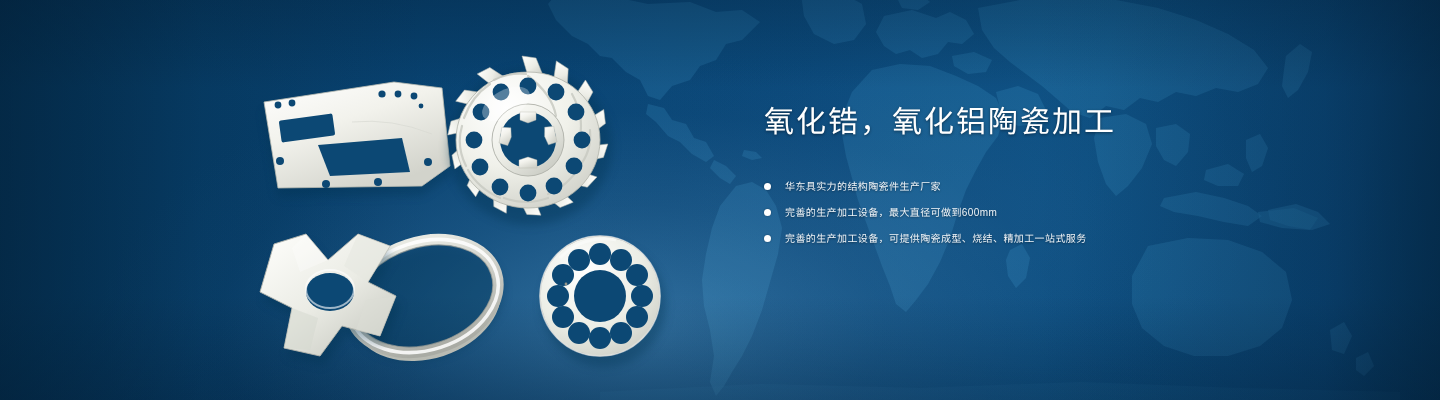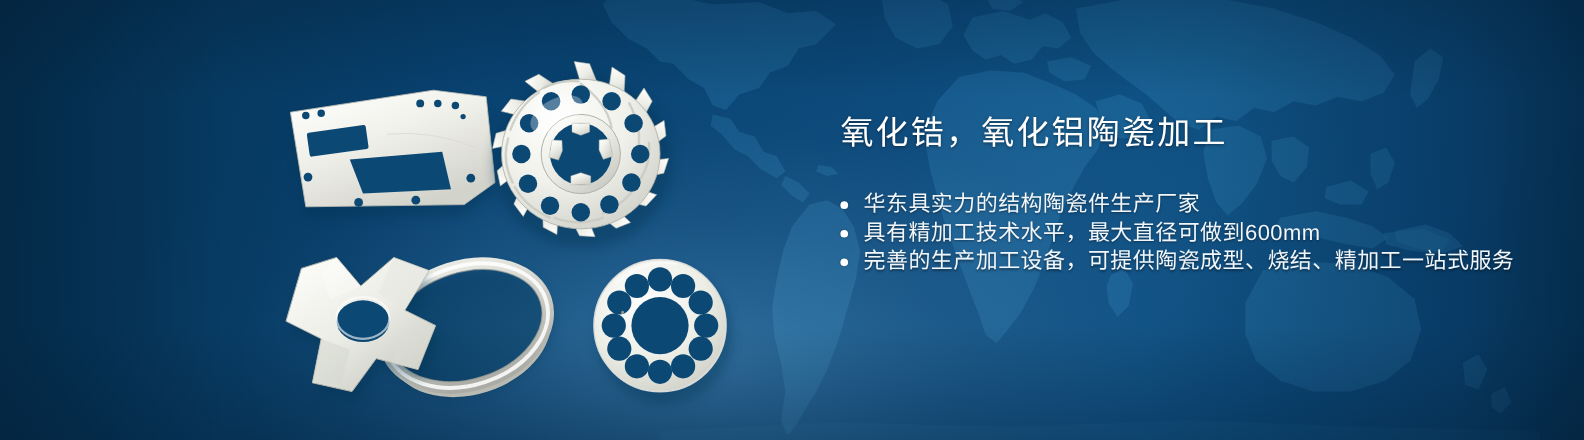--- a/index.html
+++ b/index.html
@@ -93,21 +93,21 @@
   .dot {
     width: 7px;
     height: 7px;
     border-radius: 50%;
     background: #ffffff;
     flex: 0 0 7px;
     margin-right: 14px;
     box-shadow: 0 0 2px rgba(0,0,0,0.35);
   }
   .bullet-text {
-    font-size: 20px;
+    font-size: 10px;
     color: #f1f6fa;
     line-height: 21px;
     letter-spacing: 0.4px;
     white-space: nowrap;
     text-shadow: 0 1px 2px rgba(0,0,0,0.40);
   }
 </style>
 </head>
 <body>
 
@@ -351,21 +351,21 @@
   <div class="copy">
     <h1 class="headline">氧化锆，氧化铝陶瓷加工</h1>
 
     <ul class="bullets">
       <li class="bullet">
         <span class="dot"></span>
         <span class="bullet-text">华东具实力的结构陶瓷件生产厂家</span>
       </li>
       <li class="bullet">
         <span class="dot"></span>
-        <span class="bullet-text">具有精加工技术水平，最大直径可做到600mm</span>
+        <span class="bullet-text">完善的生产加工设备，最大直径可做到600mm</span>
       </li>
       <li class="bullet">
         <span class="dot"></span>
         <span class="bullet-text">完善的生产加工设备，可提供陶瓷成型、烧结、精加工一站式服务</span>
       </li>
     </ul>
   </div>
 
 </div>
 

